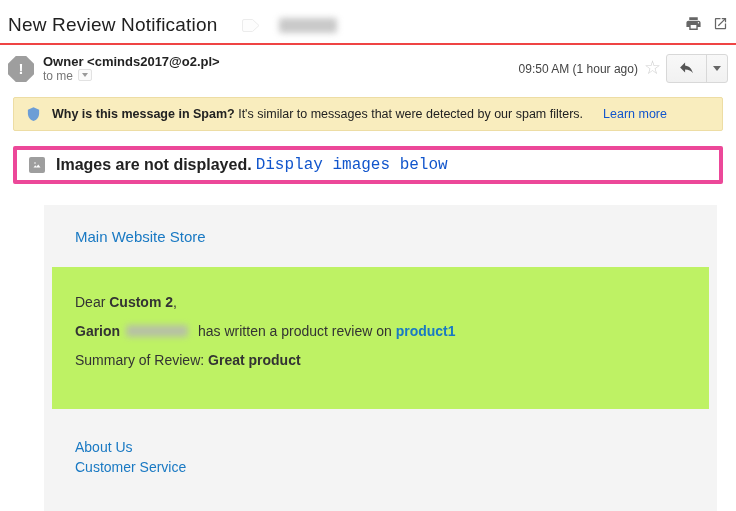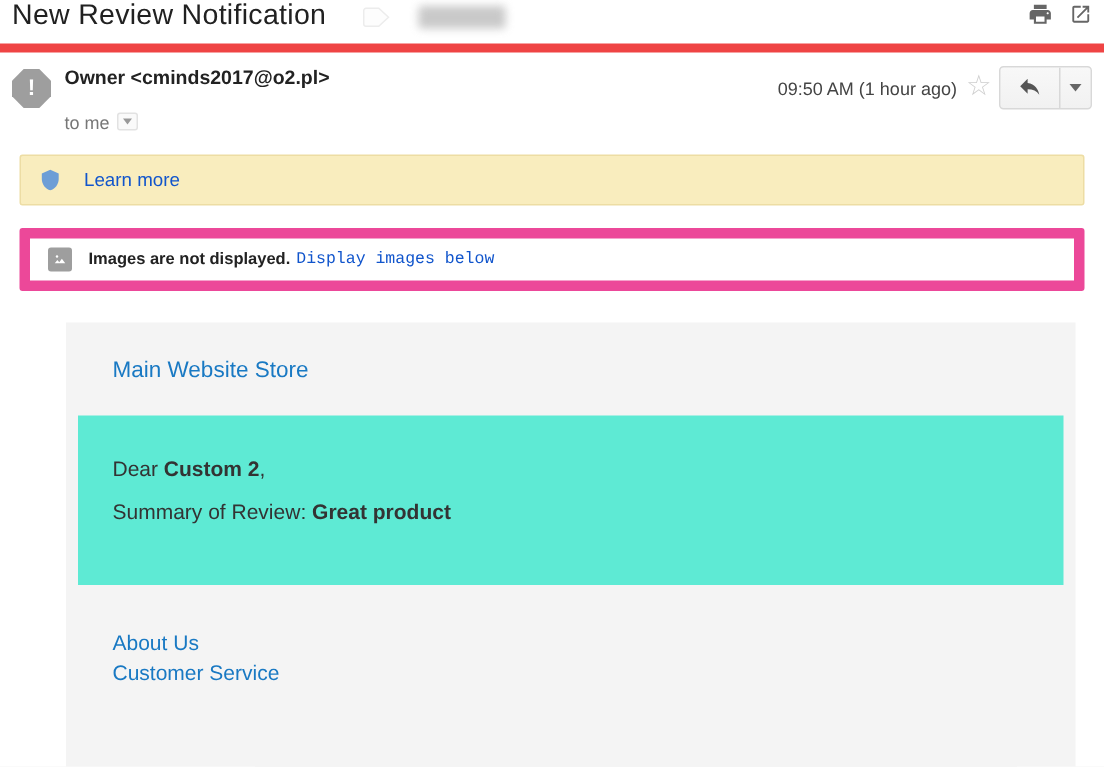--- a/index.html
+++ b/index.html
@@ -7,42 +7,42 @@
   body {
     width:736px; height:511px; overflow:hidden; position:relative;
     background:#ffffff;
     font-family:"Liberation Sans", sans-serif;
     color:#222;
   }
 
   
   .header {
     display:flex; align-items:center;
-    padding:0 8px 7px 8px;
-    border-bottom:6px solid #ef4444;
+    padding:14px 8px 7px 8px;
+    border-bottom:2px solid #ef4444;
   }
   .subject-title { font-size:19px; color:#212121; font-weight:400; letter-spacing:.2px; }
   .label-tag { margin-left:24px; display:flex; align-items:center; }
   .redacted-pill {
     margin-left:18px; width:58px; height:15px; border-radius:2px;
     background:#b7b7b7; filter:blur(3px); opacity:.75;
   }
   .header-actions { margin-left:auto; display:flex; align-items:center; gap:11px; }
   .icon-btn { background:none; border:none; padding:0; cursor:pointer; display:flex; align-items:center; }
 
   
   .sender-row { display:flex; padding:9px 8px 6px 8px; }
   .avatar-octagon {
     width:26px; height:26px; background:#9e9e9e; color:#fff;
     clip-path:polygon(30% 0%,70% 0%,100% 30%,100% 70%,70% 100%,30% 100%,0% 70%,0% 30%);
     font-weight:bold; font-size:15px; text-align:center; line-height:26px; flex:none; margin-top:2px;
   }
   .sender-info { margin-left:9px; }
   .sender-name { font-size:13px; font-weight:bold; color:#222; }
-  .to-row { margin-top:16px; font-size:12px; color:#777; display:flex; }
+  .to-row { margin-top:0; font-size:12px; color:#777; display:flex; }
   .mini-dd {
     margin-left:5px; width:14px; height:12px; border:1px solid #e2e2e2; border-radius:2px;
     background:#fafafa; display:flex; align-items:center; justify-content:center; cursor:pointer;
   }
   .mini-caret { width:0; height:0; border-left:3px solid transparent; border-right:3px solid transparent; border-top:4px solid #999; }
   .sender-right { margin-left:auto; display:flex; align-items:flex-start; }
   .timestamp { font-size:12px; color:#444; margin-top:8px; white-space:nowrap; }
   .star-btn { background:none; border:none; padding:0; margin:3px 5px 0 6px; font-size:19px; color:#cfcfcf; cursor:pointer; line-height:22px; }
   .reply-group {
     display:flex; height:29px; border:1px solid #d8d8d8; border-radius:3px;
@@ -54,44 +54,44 @@
 
   
   .spam-banner {
     display:flex; align-items:center;
     margin:8px 13px 15px 13px; padding:7px 12px;
     background:#f9edbe; border:1px solid #eddda4; border-radius:2px;
     font-size:12.5px; color:#222;
   }
   .spam-banner .shield { margin-right:11px; flex:none; display:flex; }
   .banner-bold { font-weight:bold; }
-  .banner-link { color:#1155cc; text-decoration:none; margin-left:4px; white-space:nowrap; }
+  .banner-link { color:#1155cc; text-decoration:none; margin-left:20px; white-space:nowrap; }
 
   .images-banner {
     display:flex; align-items:center;
     margin:0 13px; padding:6px 12px;
-    background:#ffffff; border:7px solid #ec4899; border-radius:2px;
-    font-size:11px; color:#222;
+    background:#ffffff; border:4px solid #ec4899; border-radius:2px;
+    font-size:16px; color:#222;
   }
   .img-icon-box {
     width:16px; height:16px; background:#9e9e9e; border-radius:2px;
     display:flex; align-items:center; justify-content:center; margin-right:11px; flex:none;
   }
   .images-banner .banner-link { margin-left:4px;font-family:Liberation Mono, monospace; }
 
   
   .email-container {
     margin:21px 0 0 44px; width:673px; height:420px;
     background:#f4f4f4; padding-top:23px;
   }
   .store-link {
     margin-left:31px; font-size:15px; color:#1979c3; text-decoration:none; display:inline-block;
   }
   .content-panel {
-    margin:21px 8px 0 8px; background:#5eead4;
+    margin:21px 8px 0 8px; background:#bef264;
     padding:27px 23px 40px 23px; font-size:14px; color:#333;
   }
   .content-panel p { margin:0 0 12px 0; line-height:17px; }
   .content-panel p:last-child { margin-bottom:0; }
   .body-link { color:#1979c3; font-weight:bold; text-decoration:none; }
   .redacted-name {
     display:inline-block; width:62px; height:12px; margin:0 6px -1px 6px;
     background:#b5b5b5; border-radius:2px; filter:blur(3px); opacity:.8;
   }
   .email-footer { padding:28px 0 30px 31px; }
@@ -154,40 +154,44 @@
     </div>
   </div>
 </div>
 
 <div class="spam-banner">
   <span class="shield">
     <svg width="15" height="18" viewBox="0 0 24 24" fill="#6d9ed6">
       <path d="M12 1L3 5v6c0 5.55 3.84 10.74 9 12 5.16-1.26 9-6.45 9-12V5l-9-4z"></path>
     </svg>
   </span>
+  <span>
+    <span class="banner-bold">Why is this message in Spam?</span><span> It's similar to messages that were detected by our spam filters.</span>
+  </span>
   <a class="banner-link" href="#">Learn more</a>
 </div>
 
 <div class="images-banner">
   <span class="img-icon-box">
     <svg width="12" height="12" viewBox="0 0 24 24" fill="#ffffff">
       <path d="M5 17l3.5-4.5 2.5 3L14.5 11 19 17z"></path>
       <circle cx="8" cy="8" r="1.6"></circle>
     </svg>
   </span>
   <span class="banner-bold">Images are not displayed.</span>
   <a class="banner-link" href="#">Display images below</a>
 </div>
 
 <div class="email-container">
   <a class="store-link" href="#">Main Website Store</a>
 
   <div class="content-panel">
     <p><span>Dear </span><b>Custom 2</b><span>,</span></p>
 
+    <p><b>Garion</b><span class="redacted-name"></span><span> has written a product review on </span><a class="body-link" href="#">product1</a></p>
 
 
     <p><span>Summary of Review: </span><b>Great product</b></p>
   </div>
 
   <div class="email-footer">
     <a class="footer-link" href="#">About Us</a>
     <a class="footer-link" href="#">Customer Service</a>
   </div>
 </div>

